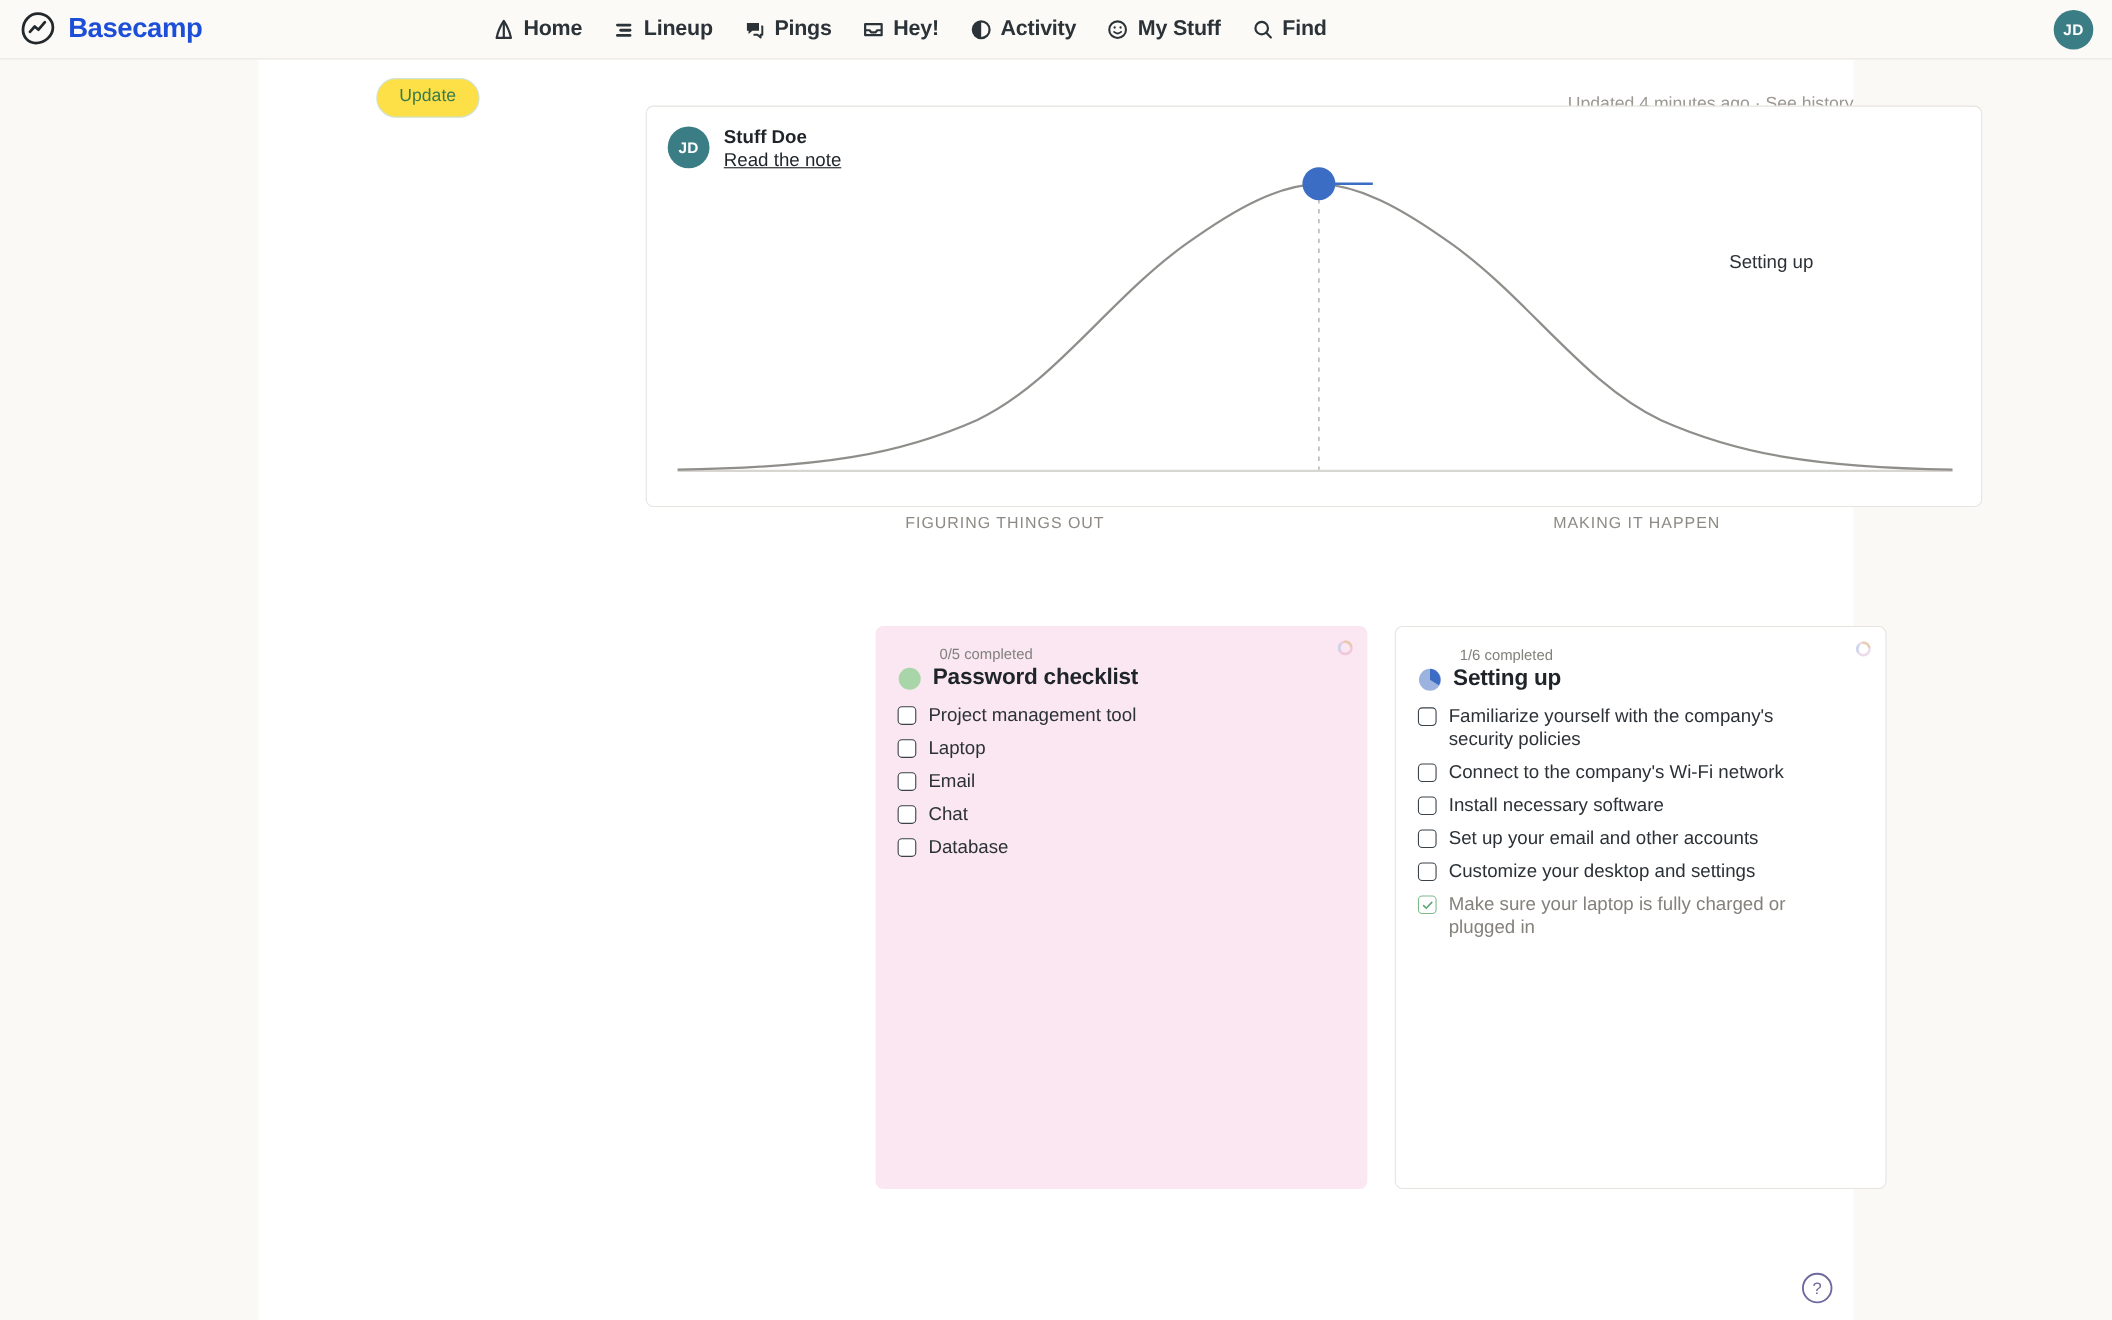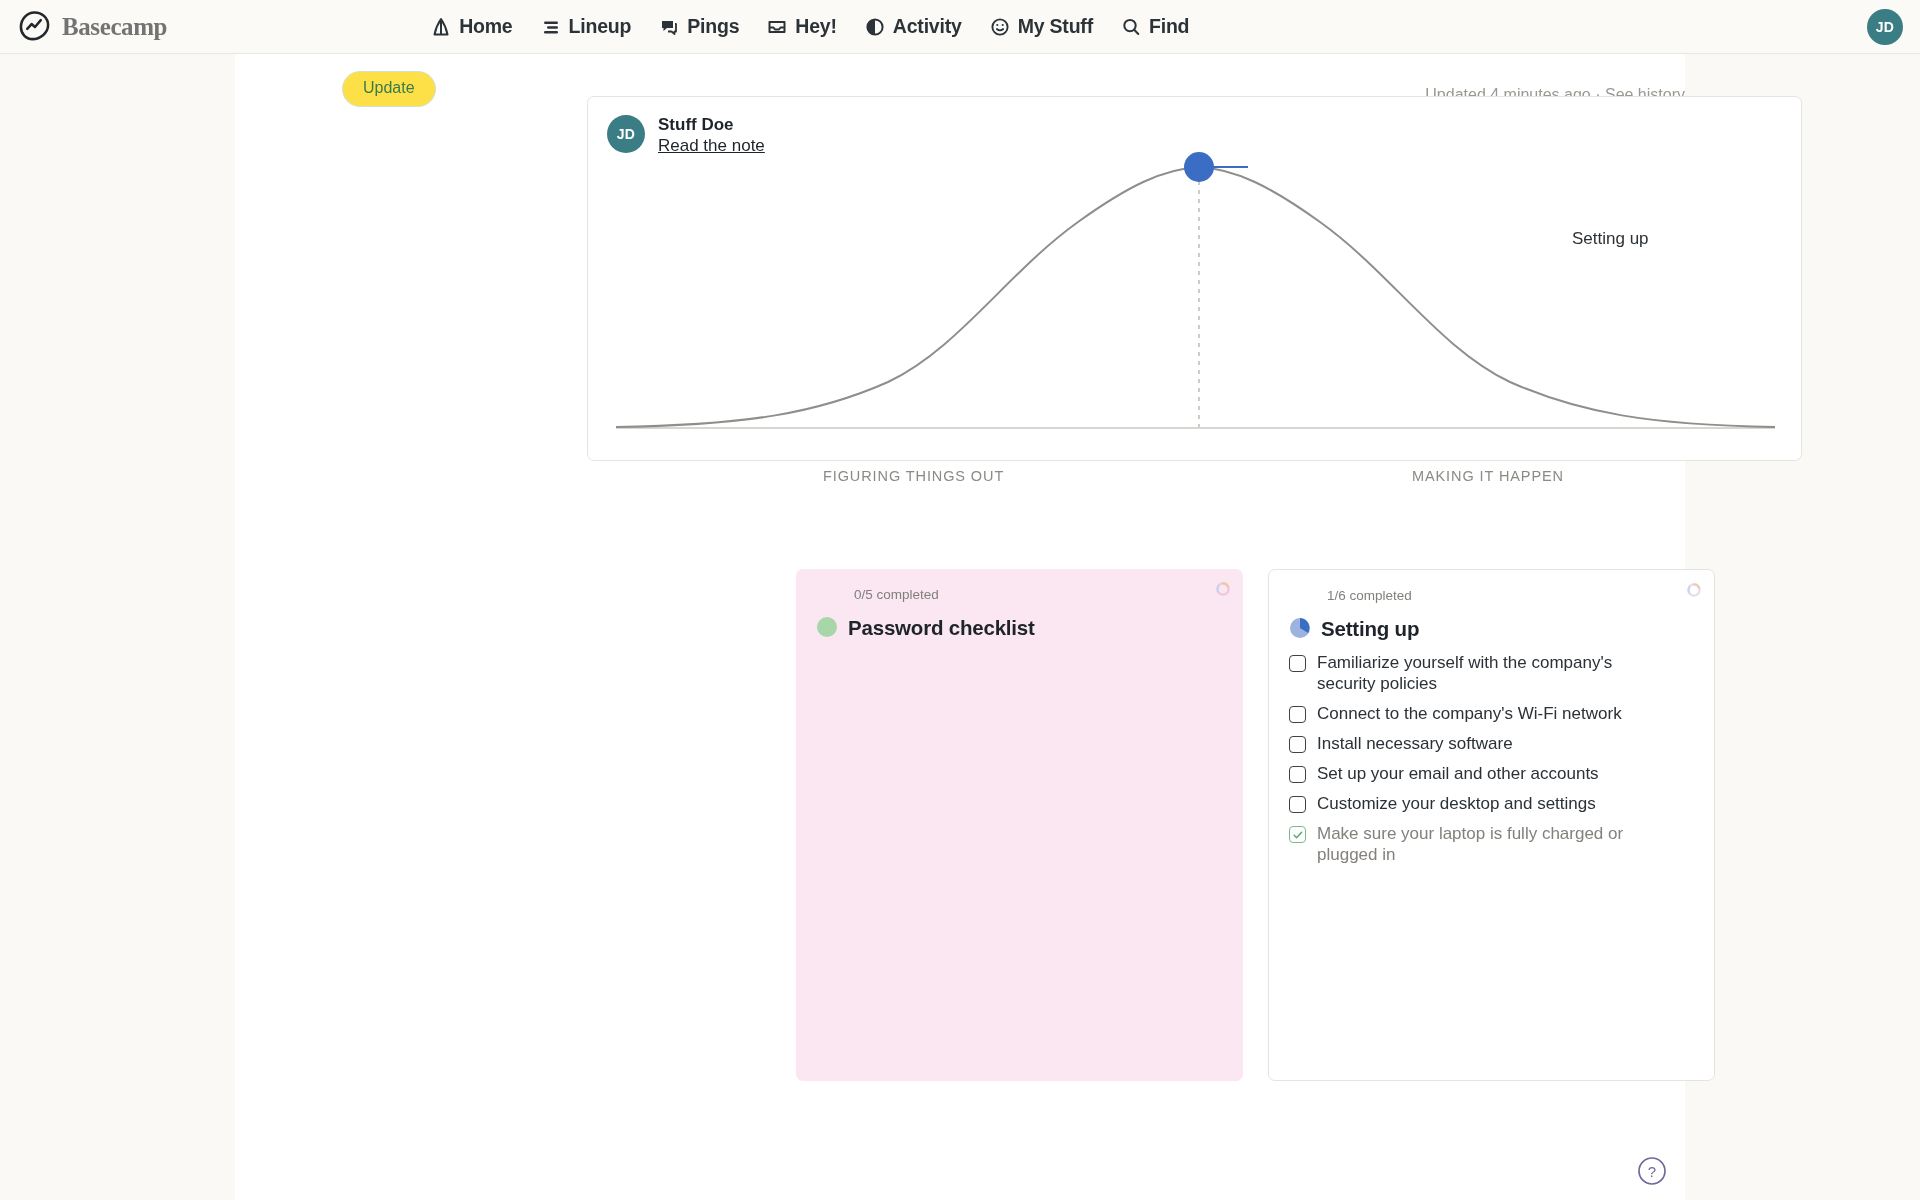--- a/index.html
+++ b/index.html
@@ -18,23 +18,22 @@
     border-bottom: 1px solid #e9e7e1;
     display: flex; align-items: center;
     z-index: 40;
   }
   .brand {
     display: flex; align-items: center; gap: 11px;
     margin-left: 18px;
   }
   .brand-logo { width: 33px; height: 33px; display: block; }
   .brand-name {
-    font-size: 25px; font-weight: bold; color: #737373;
+    font-size: 25px; font-weight: bold; color: #1d4ed8;
     letter-spacing: -0.4px;
-    font-family: Liberation Serif, serif;
   }
   .nav-items {
     display: flex; align-items: center; gap: 27px;
     margin-left: 263px;
   }
   .nav-item {
     display: flex; align-items: center; gap: 7px;
     color: #2c3338; font-size: 19.5px; font-weight: bold;
     cursor: pointer; letter-spacing: -0.2px;
   }
@@ -135,22 +134,22 @@
 
   .card-progress-ring {
     position: absolute; right: 12px; top: 12px;
     width: 16px; height: 16px;
   }
   .card-count {
     font-size: 13.5px; color: #82807c; margin-left: 38px;
     line-height: 16px;
   }
   .card-title-row {
-    display: flex; align-items: flex-start; gap: 10px;
-    margin-top: 13px; margin-bottom: 11px;
+    display: flex; align-items: flex-end; gap: 10px;
+    margin-top: 1px; margin-bottom: 11px;
   }
   .card-badge { width: 22px; height: 22px; flex: none; display: block; }
   .card-title {
     font-size: 20.5px; font-weight: bold; color: #1e2429;
     letter-spacing: -0.2px;
   }
 
   .todo-list { list-style: none; }
   .todo-item {
     display: flex; align-items: flex-start; gap: 11px;
@@ -317,20 +316,42 @@
 
       <div class="card-count">0/5 completed</div>
 
       <div class="card-title-row">
         <svg class="card-badge" viewBox="0 0 22 22">
           <circle cx="11" cy="11" r="10" fill="#a8d6a8"></circle>
         </svg>
         <span class="card-title">Password checklist</span>
       </div>
 
+      <ul class="todo-list">
+        <li class="todo-item">
+          <span class="todo-checkbox"></span>
+          <span class="todo-label">Project management tool</span>
+        </li>
+        <li class="todo-item">
+          <span class="todo-checkbox"></span>
+          <span class="todo-label">Laptop</span>
+        </li>
+        <li class="todo-item">
+          <span class="todo-checkbox"></span>
+          <span class="todo-label">Email</span>
+        </li>
+        <li class="todo-item">
+          <span class="todo-checkbox"></span>
+          <span class="todo-label">Chat</span>
+        </li>
+        <li class="todo-item">
+          <span class="todo-checkbox"></span>
+          <span class="todo-label">Database</span>
+        </li>
+      </ul>
     </div>
 
     <div class="todo-card white">
       <svg class="card-progress-ring" viewBox="0 0 16 16">
         <circle cx="8" cy="8" r="5.6" fill="none" stroke="#eadcea" stroke-width="2.3"></circle>
         <path d="M8 2.4 A5.6 5.6 0 0 1 13.2 6" fill="none" stroke="#e9cfb4" stroke-width="2.3" stroke-linecap="round"></path>
         <path d="M2.9 10.3 A5.6 5.6 0 0 1 3.4 5" fill="none" stroke="#ccd6ef" stroke-width="2.3" stroke-linecap="round"></path>
       </svg>
 
       <div class="card-count">1/6 completed</div>

